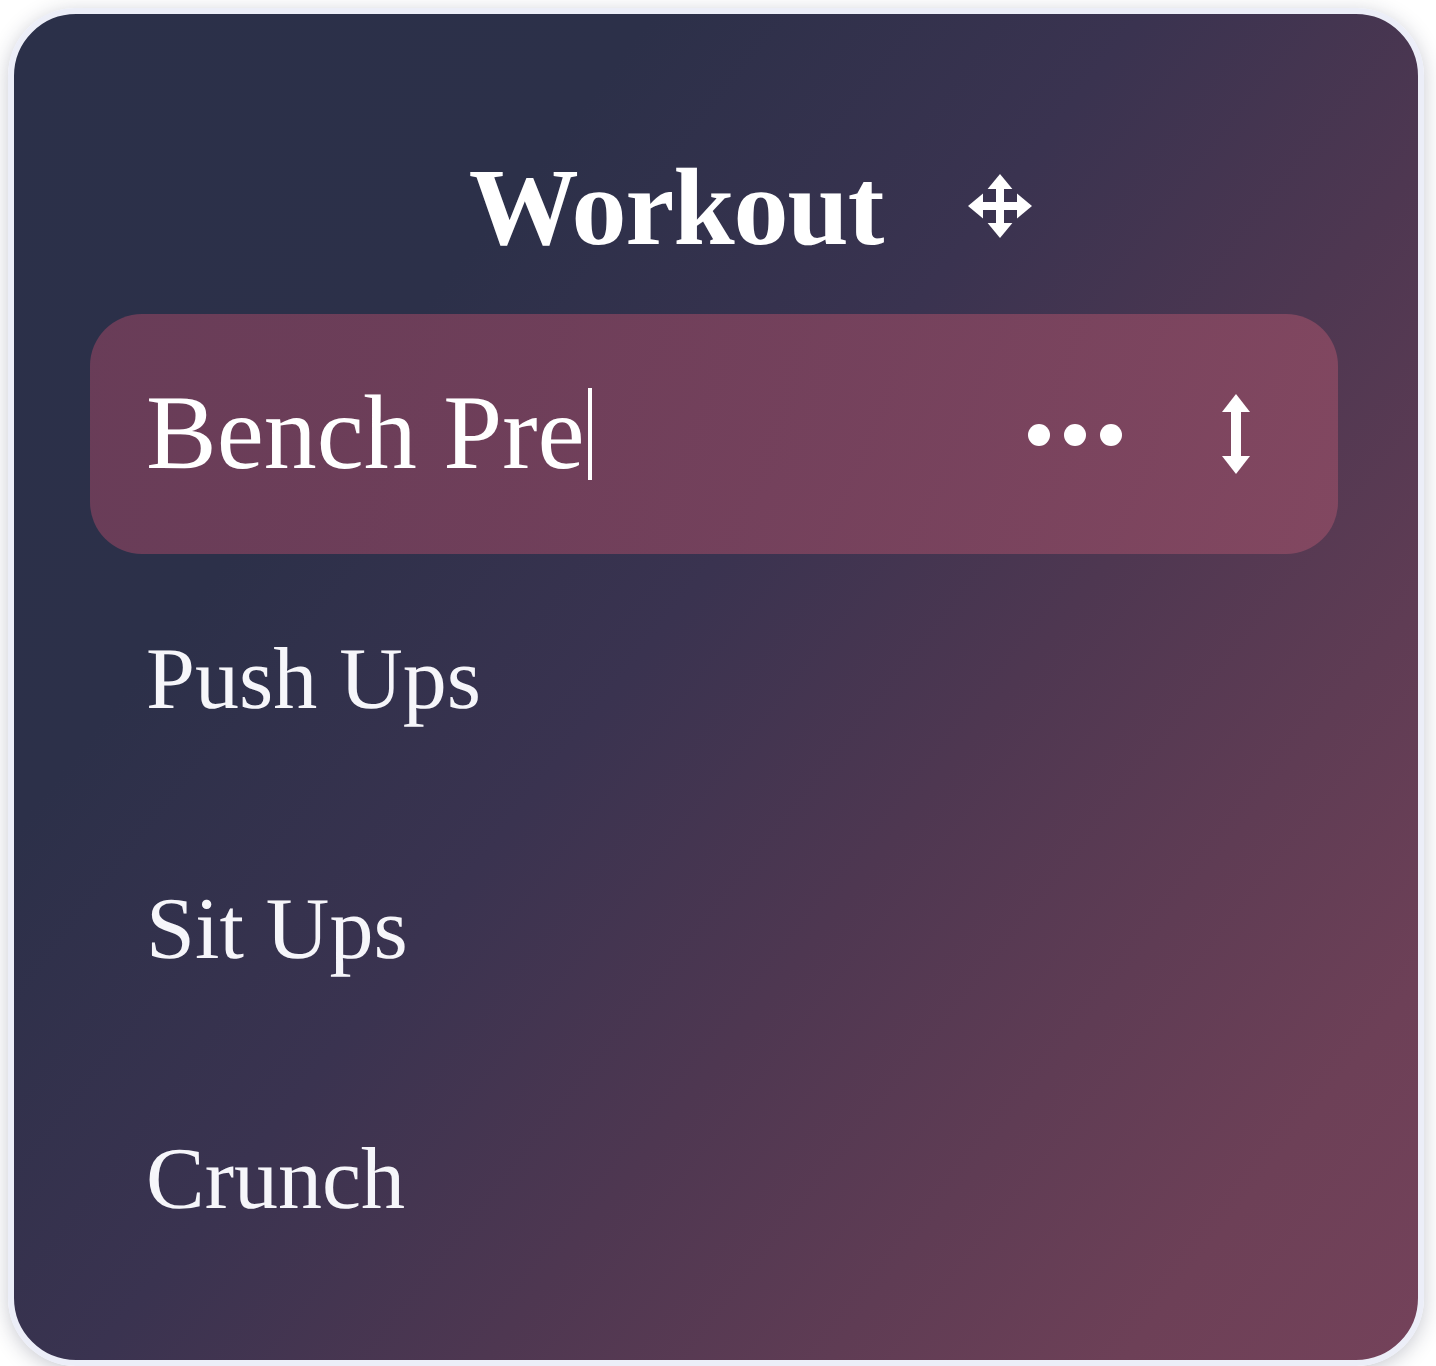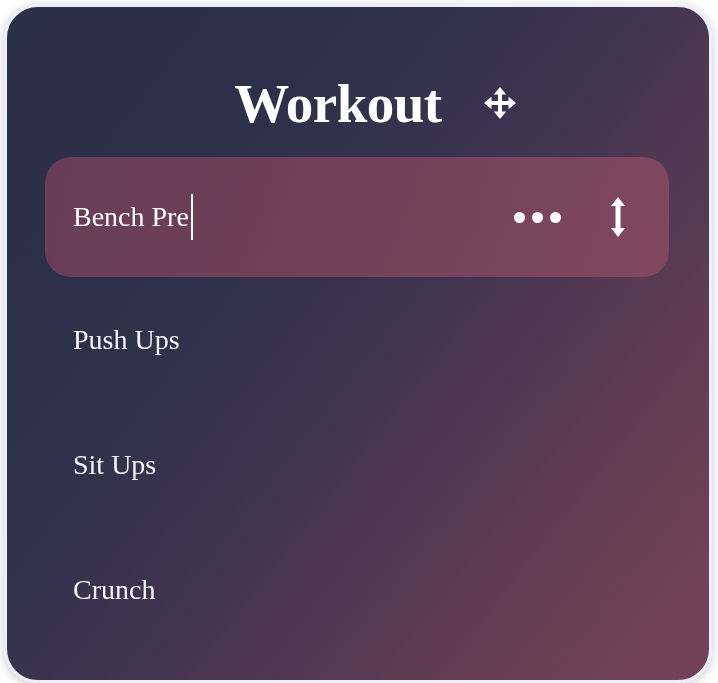--- a/index.html
+++ b/index.html
@@ -97,21 +97,21 @@
   .row {
     position: relative;
     height: 125px;
     display: flex;
     align-items: center;
     box-sizing: border-box;
     padding: 0 0 0 66px;
   }
   .row-label {
     font-family: "Liberation Serif", "DejaVu Serif", serif;
-    font-size: 28px;
+    font-size: 44px;
     color: #f6f6fa;
     line-height: 1;
     white-space: nowrap;
   }
 
   
   .row.selected {
     position: relative;
     height: 120px;
     margin: 0 40px 0 38px;
@@ -119,21 +119,21 @@
     padding-right: 18px;
     border-radius: 26px;
     background: linear-gradient(100deg,
         rgba(122, 64, 92, 0.78) 0%,
         rgba(126, 66, 93, 0.80) 35%,
         rgba(132, 70, 96, 0.82) 70%,
         rgba(138, 74, 99, 0.84) 100%);
     justify-content: space-between;
   }
   .row.selected .row-label {
-    font-size: 28px;
+    font-size: 53px;
     color: #ffffff;
   }
 
   .edit-wrap {
     display: flex;
     align-items: center;
   }
   .caret {
     display: inline-block;
     width: 2px;

